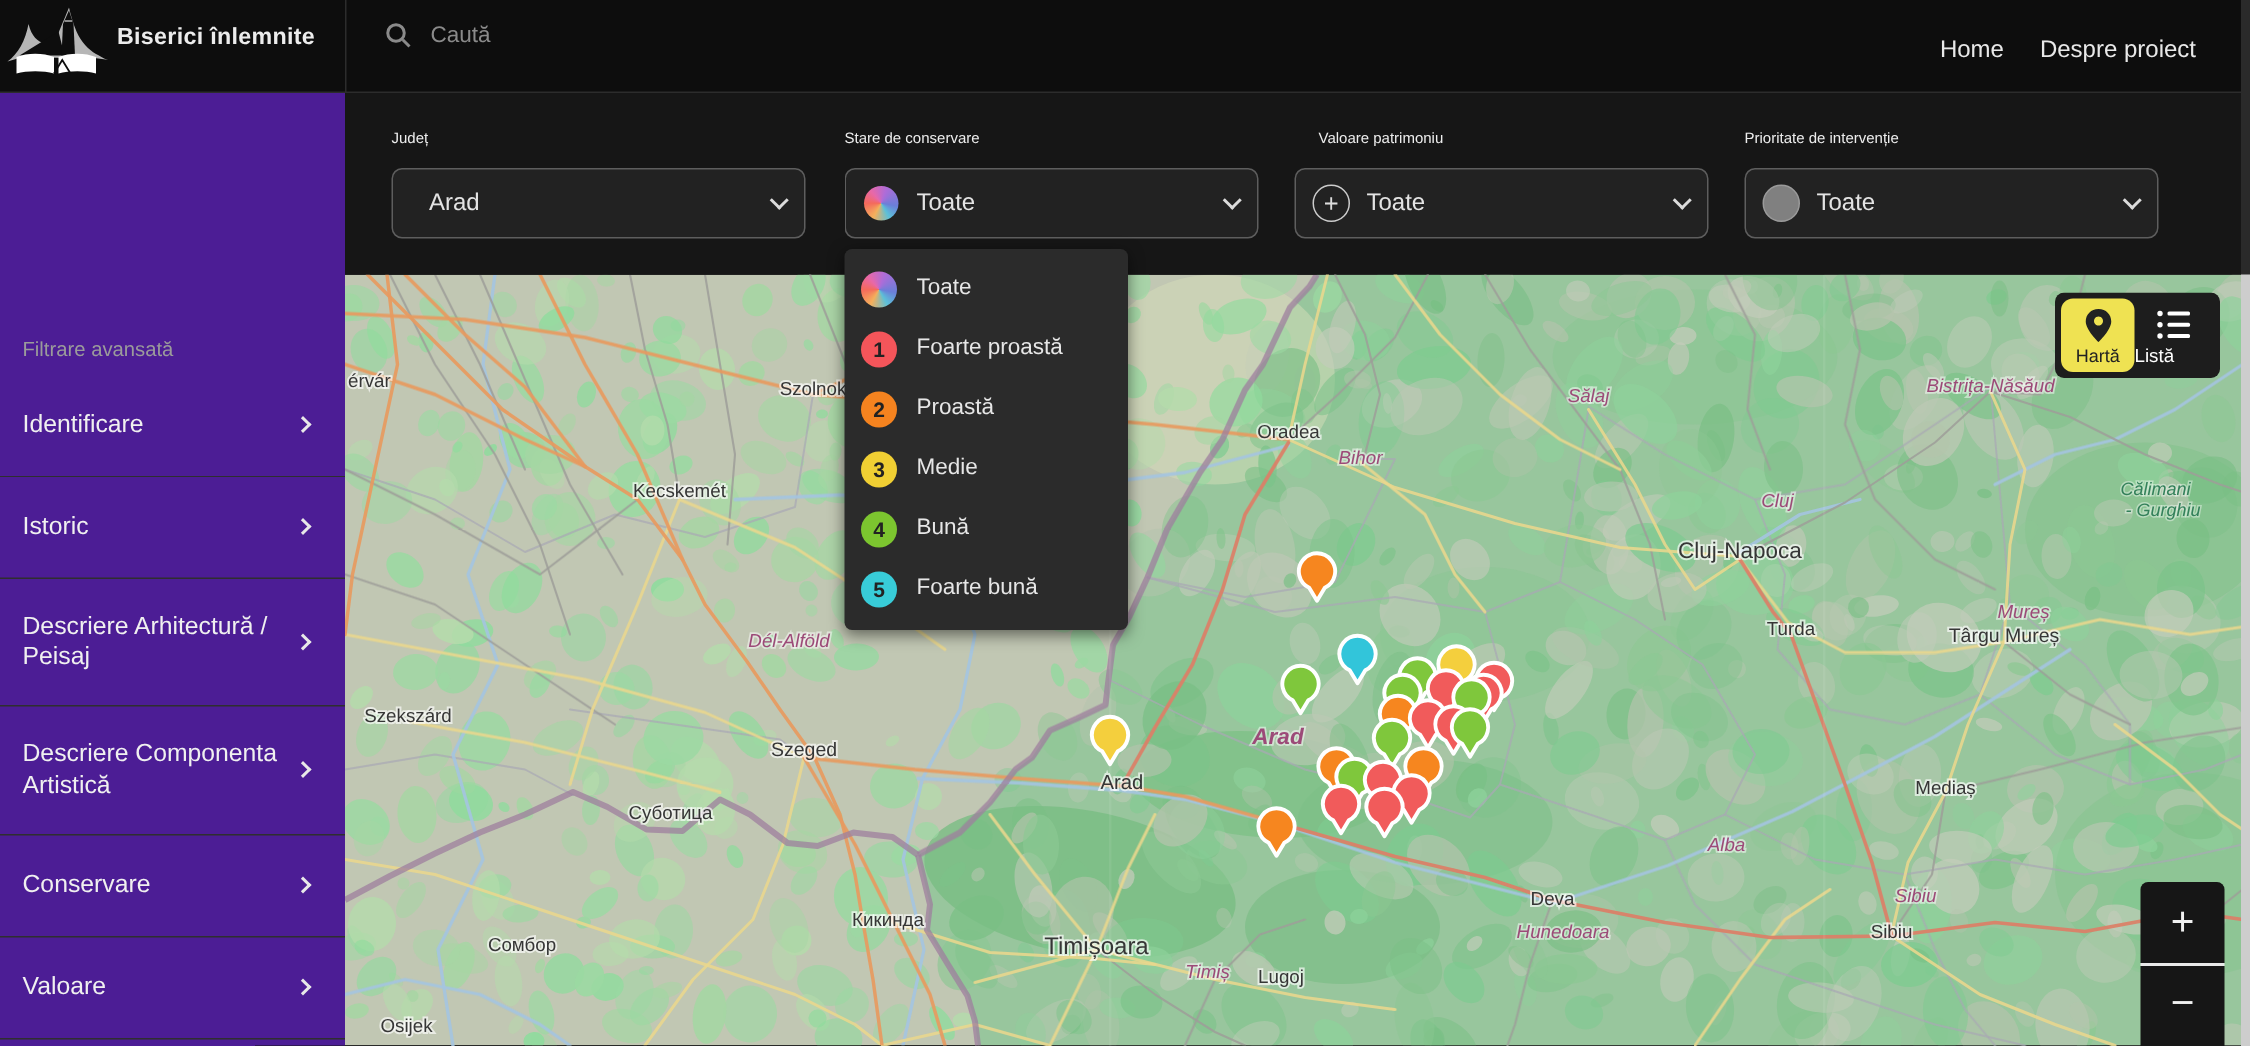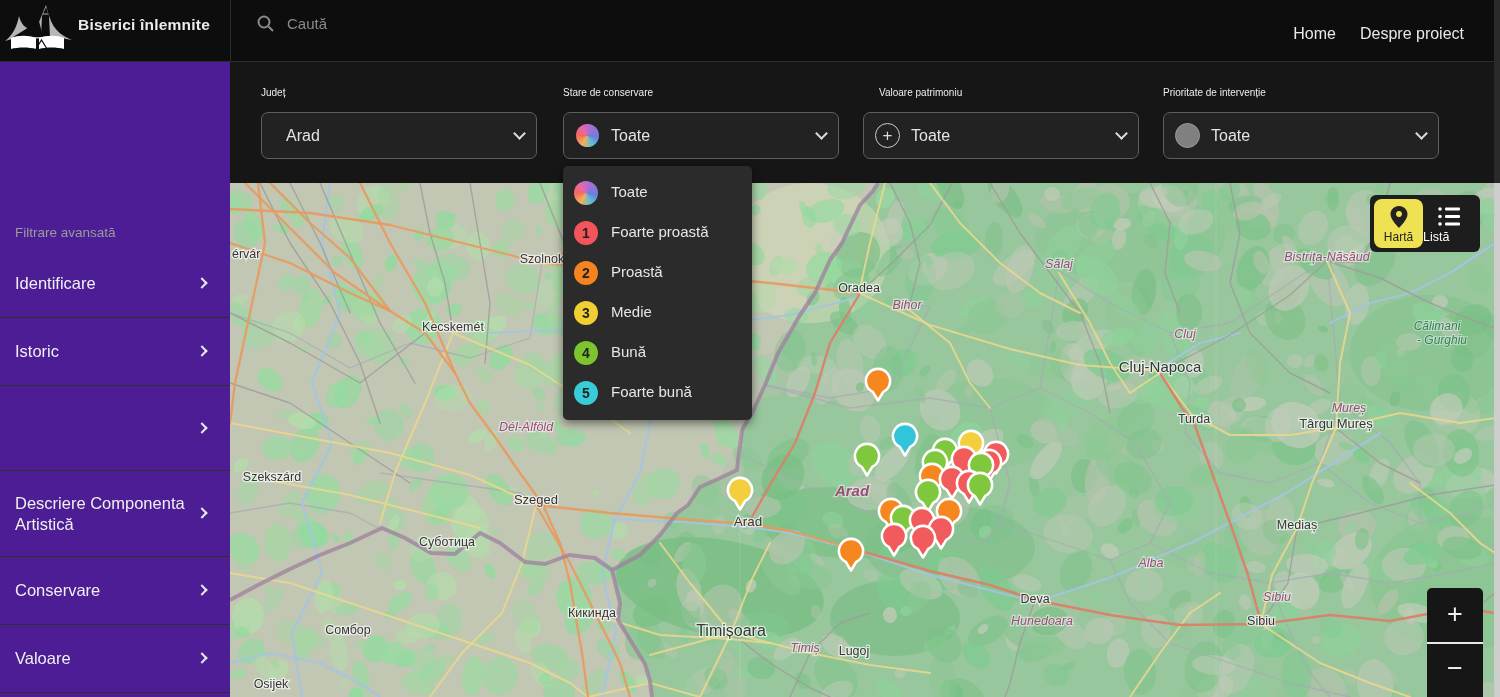--- a/index.html
+++ b/index.html
@@ -1138,20 +1138,21 @@
       <span class="txt">Identificare</span>
       <span class="chev"></span>
     </div>
   <div class="sdiv" style="top:255px;"></div>
   <div class="sideitem" style="top:255px;height:68px;">
       <span class="txt">Istoric</span>
       <span class="chev"></span>
     </div>
   <div class="sdiv" style="top:323px;"></div>
   <div class="sideitem" style="top:323px;height:85px;">
+      <span class="txt">Descriere Arhitectură / Peisaj</span>
       <span class="chev"></span>
     </div>
   <div class="sdiv" style="top:408px;"></div>
   <div class="sideitem" style="top:408px;height:86px;padding-left:24px;">
       <span class="txt">Descriere Componenta Artistică</span>
       <span class="chev"></span>
     </div>
   <div class="sdiv" style="top:494px;"></div>
   <div class="sideitem" style="top:494px;height:68px;">
       <span class="txt">Conservare</span>

